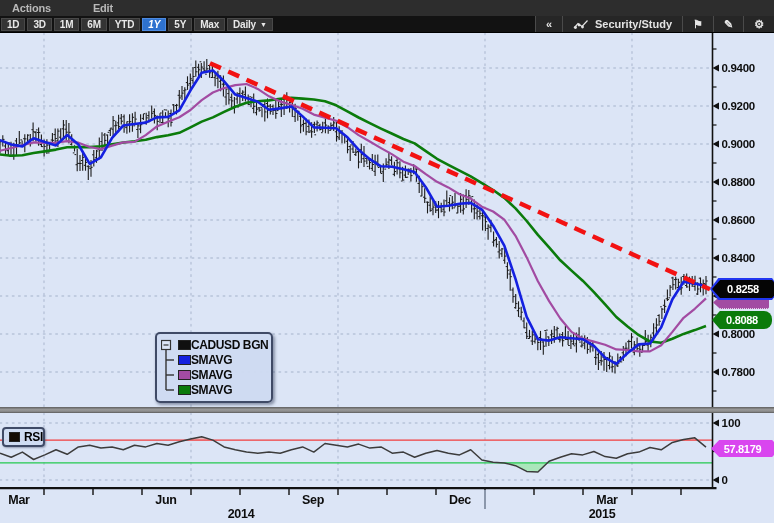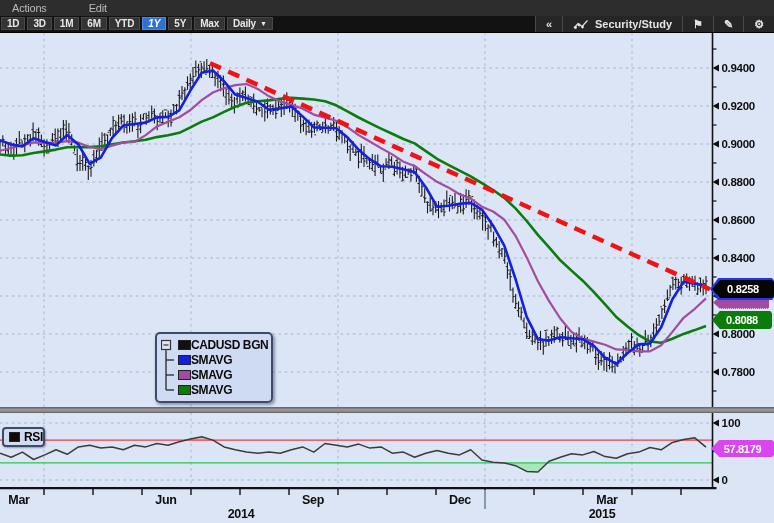--- a/index.html
+++ b/index.html
@@ -2,24 +2,24 @@
 <html><head>
 <meta charset="utf-8">
 <style>
   * { margin:0; padding:0; box-sizing:border-box; }
   body { font-family:"Liberation Sans", sans-serif; background:#000; }
   #screen { position:relative; width:774px; height:523px; overflow:hidden; background:#dce5f6; }
 
   
   .menubar { position:absolute; left:0; top:0; width:774px; height:16px; background:#2d2d2d;
              display:flex; align-items:center; gap:42px; padding-left:12px; }
-  .menubar span { color:#b9b9b9; font-size:11px; font-weight:normal; letter-spacing:-0.2px; cursor:default; }
+  .menubar span { color:#b9b9b9; font-size:11px; font-weight:bold; letter-spacing:-0.2px; cursor:default; }
   .tabbar { position:absolute; left:0; top:16px; width:774px; height:17px; background:#121212;
             display:flex; align-items:stretch; border-bottom:1px solid #000; }
-  .tabs-left { display:flex; align-items:flex-start; }
+  .tabs-left { display:flex; align-items:center; }
   .tab { min-width:24px; padding:0 5px; margin:1px 1px 1px 1px; background:#343434;
          color:#e8e8e8; font-size:10px; font-weight:bold; display:flex; align-items:center;
          justify-content:center; letter-spacing:-0.2px; border:1px solid #484848; cursor:pointer; }
   .tab.selected { background:#2e72cf; border-color:#4d8ae0; color:#fff;font-style:italic; }
   .tab .arr { font-size:7px; margin-left:4px; }
   .tabs-right { margin-left:auto; display:flex; align-items:stretch; }
   .ctrlbtn { background:#262626; border-left:1px solid #4a4a4a; color:#e4e4e4; font-size:11px;
              font-weight:bold; display:flex; align-items:center; justify-content:center;
              padding:0 10px; cursor:pointer; }
   .secstudy { gap:6px; }
@@ -51,21 +51,21 @@
 
   
   .tag { position:absolute; clip-path:polygon(0 50%,13% 0,97% 0,100% 12%,100% 88%,97% 100%,13% 100%);
          display:flex; align-items:center; justify-content:center;
          color:#fff; font-size:11px; font-weight:bold; letter-spacing:-0.3px; }
   .tag-last-outer { left:710px; top:245px; width:64px; height:22px; background:#2136f0; z-index:3; }
   .tag-last-inner { left:712px; top:247px; width:62px; height:18px; background:#050505; z-index:4; }
   .tag-purple { left:713px; top:263px; width:56px; height:13px; background:#a24ba2; z-index:2;
                 border-bottom:1px dotted #e7cbe7; }
   .tag-green { left:712px; top:278px; width:60px; height:18px; background:#0b7b0b;
-               box-shadow:inset 0 0 0 1.5px #titles; z-index:3; }
+               box-shadow:inset 0 0 0 1.5px #titles; z-index:3;border-radius:8px; }
   .tag-rsi { left:711px; top:27px; width:63px; height:17px; background:#d946ef; z-index:3; }
 </style>
 </head>
 <body>
 
 <div id="screen">
 
   <div class="menubar">
     <span>Actions</span>
     <span>Edit</span>

